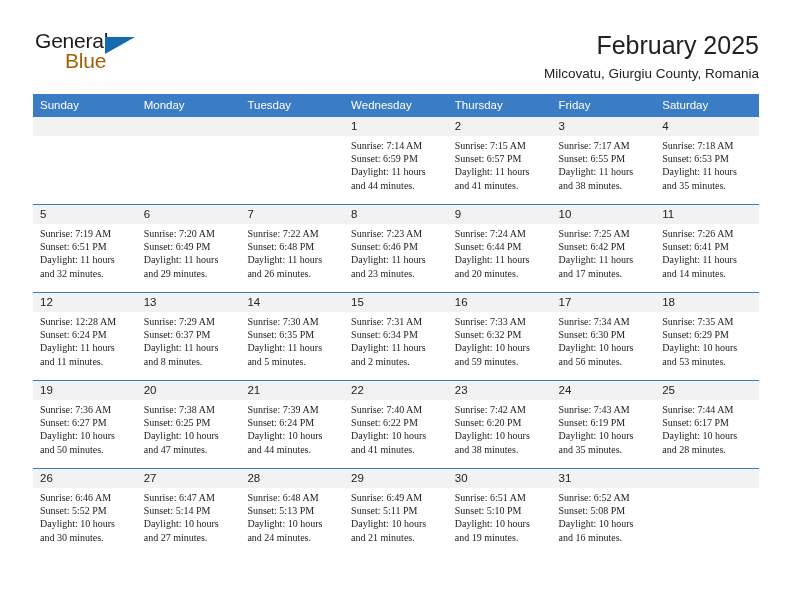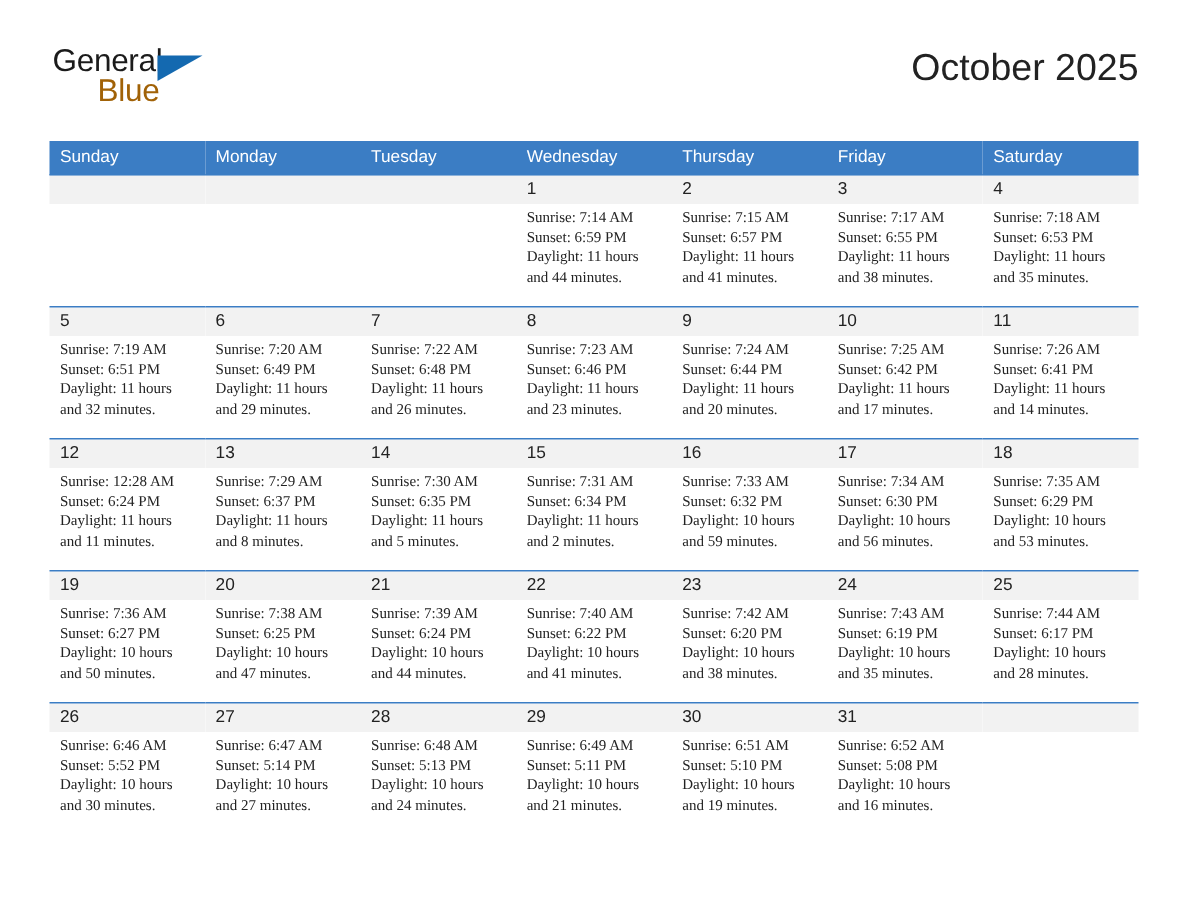--- a/index.html
+++ b/index.html
@@ -137,21 +137,22 @@
 
   <div class="masthead">
 
     <div class="logo">
       <span class="logo-general">General</span>
       <span class="logo-tri"></span>
       <span class="logo-blue">Blue</span>
     </div>
 
     <div class="titles">
-      <div class="cal-title">October 2025</div>
+      <div class="cal-title">February 2025</div>
+      <div class="cal-subtitle">Milcovatu, Giurgiu County, Romania</div>
     </div>
 
   </div>
 
   <table class="calendar">
     <thead>
       <tr>
         <th>Sunday</th>
         <th>Monday</th>
         <th>Tuesday</th>

